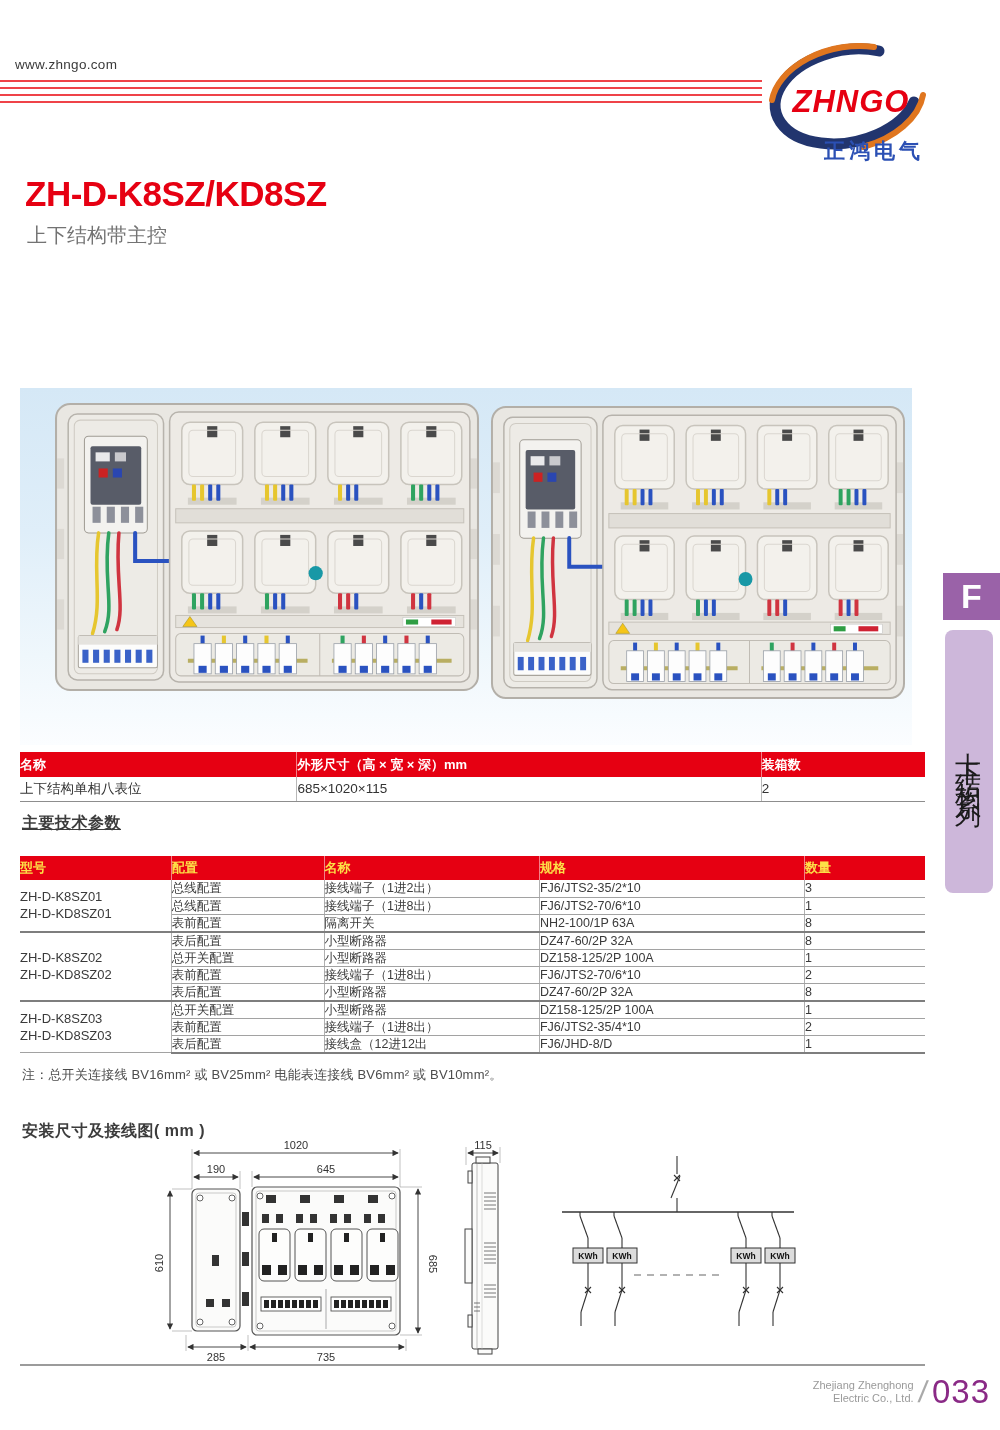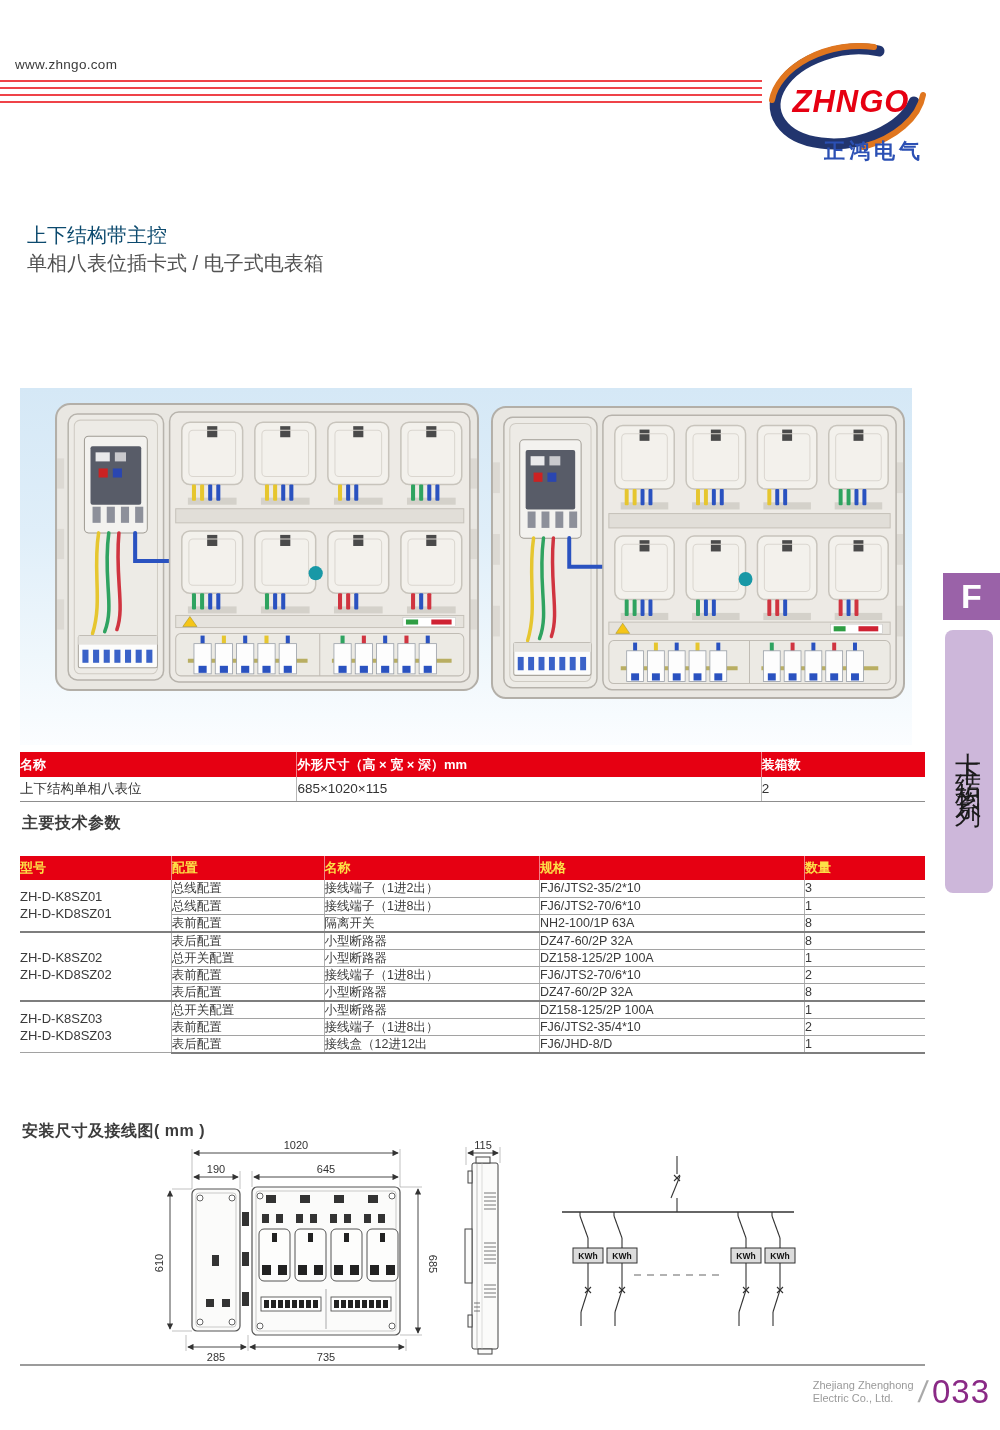--- a/index.html
+++ b/index.html
@@ -8,40 +8,40 @@
   .page { position:absolute; left:0; top:0; width:1000px; height:1042px; background:#fff; }
 
   
   .website { position:absolute; left:15px; top:57px; font-size:13.5px; color:#3a3a3a; letter-spacing:.3px; }
   .redline { position:absolute; left:0; width:762px; height:2px; background:#ef4348; }
   .rl1{top:80px}.rl2{top:87px}.rl3{top:94px}.rl4{top:101px}
   .logo { position:absolute; left:748px; top:36px; width:205px; height:132px; }
 
   
   .model-title { position:absolute; left:25px; top:174px; font-size:35px; font-weight:600; color:#e60012; letter-spacing:-.5px; }
-  .sub1 { position:absolute; left:27px; top:222px; font-size:20px; color:#0c4a6e; }
+  .sub1 { position:absolute; left:27px; top:222px; font-size:20px; color:#737373; }
   .sub2 { position:absolute; left:27px; top:250px; font-size:20px; color:#525252; }
 
   
   .photo { position:absolute; left:20px; top:388px; width:892px; height:357px;
            background:linear-gradient(180deg,#d5e8f6 0%,#dfeef9 40%,#eff7fc 75%,#fbfdff 100%); }
   .box1 { position:absolute; left:34px; top:14px; width:426px; height:292px; }
   .box2 { position:absolute; left:470px; top:17px; width:416px; height:297px; }
 
   
   table { border-collapse:collapse; table-layout:fixed; }
   th,td { text-align:left; vertical-align:middle; }
   .t1 { position:absolute; left:20px; top:752px; width:905px; }
   .t1 th { background:#e60012; color:#fff; font-size:13px; font-weight:bold; height:25px; border-right:1px solid rgba(255,255,255,.5); }
   .t1 th:last-child { border-right:none; }
   .t1 td { height:24px; font-size:13.5px; color:#333; border-bottom:1.5px solid #8d8d8d; border-right:1px solid #b8b8b8; }
   .t1 td:last-child { border-right:none; }
 
   .sec-title { position:absolute; left:22px; font-size:16px; font-weight:600; color:#3c3c3c; letter-spacing:.5px; }
-  .sec1 { top:813px; } .sec2 { top:1096px;margin-top:25px; }
+  .sec1 { top:813px;text-decoration:underline; } .sec2 { top:1096px;margin-top:25px; }
 
   .t2 { position:absolute; left:20px; top:856px; width:905px; }
   .t2 th { background:#e60012; color:#fde047; font-size:13px; font-weight:bold; height:24px; border-right:1px solid rgba(255,255,255,.5); }
   .t2 th:last-child { border-right:none; }
   .t2 td { height:17px; line-height:16px; font-size:12.5px; color:#3a3a3a; border-bottom:1px solid #a2a2a2; border-right:1px solid #b0b0b0; }
   .t2 td:last-child { border-right:none; }
   .t2 td.model { font-size:13px; line-height:17px; }
   .t2 tr.gs td { border-top:2px solid #7e7e7e; }
   .t2 tr:last-child td { border-bottom:2px solid #7e7e7e; }
 
@@ -51,21 +51,21 @@
   .draw1 { position:absolute; left:150px; top:1136px; width:290px; height:230px; }
   .draw2 { position:absolute; left:424px; top:1136px; width:150px; height:230px; }
   .wiring { position:absolute; left:552px; top:1150px; width:252px; height:182px; }
   svg text { font-family:"Liberation Sans",sans-serif; }
   .dimtx { font-size:11px; fill:#333; }
 
   .sep-line { position:absolute; left:20px; top:1364px; width:905px; height:2px; background:#9b9b9b; }
 
   
   .footer { position:absolute; left:640px; top:1370px; width:350px; height:44px; display:flex; align-items:center; justify-content:flex-end; gap:5px; }
-  .company { font-size:11px; color:#9a9a9a; line-height:13px; }
+  .company { font-size:11px; color:#9a9a9a; text-align:right; line-height:13px; }
   .fslash { font-size:30px; color:#a9a9a9; font-weight:300; transform:skewX(-8deg); }
   .pagenum { font-size:33px; color:#8a2a86; font-weight:500; letter-spacing:1px; }
 
   
   .fbox { position:absolute; left:943px; top:573px; width:57px; height:47px; background:#9a62a8;
           color:#fff; font-size:34px; font-weight:bold; display:flex; align-items:center; justify-content:center; }
   .series { position:absolute; left:945px; top:630px; width:48px; height:263px; background:#cdb7da; border-radius:8px;
             display:flex; align-items:center; justify-content:center; }
   .series-text { writing-mode:vertical-rl; text-orientation:upright; font-size:26px; color:#1b1b1b; letter-spacing:10px; font-weight:500; }
 </style>
@@ -81,22 +81,22 @@
   <div class="redline rl4"></div>
 
   <svg class="logo" viewBox="0 0 205 132">
     <path d="M131,15 A72,46 -12 1 0 166,66" fill="none" stroke="#22356e" stroke-width="11" stroke-linecap="round"></path>
     <path d="M24,64 A76,50 -12 0 1 126,11" fill="none" stroke="#e0761f" stroke-width="6" stroke-linecap="round"></path>
     <path d="M175,59 A78,52 -12 0 1 115,111" fill="none" stroke="#e0761f" stroke-width="6" stroke-linecap="round"></path>
     <text x="103" y="76" text-anchor="middle" font-size="31" font-weight="bold" font-style="italic" fill="#e60012" letter-spacing="1">ZHNGO</text>
     <text x="126" y="122" text-anchor="middle" font-size="21" font-weight="bold" fill="#2b50b4" letter-spacing="4">正鸿电气</text>
   </svg>
 
+  <div class="model-title">ZH-D-K8SZ/KD8SZ</div>
   <div class="sub1">上下结构带主控</div>
-  <div class="sub2">单相八表位插卡式 / 电子式电表箱</div>
 
   <div class="photo">
     <svg width="0" height="0" style="position:absolute">
       <symbol id="meterbox" viewBox="0 0 420 290">
         <rect x="2" y="2" width="416" height="284" rx="14" fill="#e9e7e2" stroke="#b3afa8" stroke-width="2"></rect>
         <rect x="3" y="56" width="7" height="30" fill="#dcd9d3"></rect>
           <rect x="3" y="126" width="7" height="30" fill="#dcd9d3"></rect>
           <rect x="3" y="196" width="7" height="30" fill="#dcd9d3"></rect>
         <rect x="410" y="56" width="7" height="30" fill="#dcd9d3"></rect>
           <rect x="410" y="126" width="7" height="30" fill="#dcd9d3"></rect>
@@ -379,20 +379,21 @@
       </tr>
       <tr>
         <td>表后配置</td>
         <td>接线盒（12进12出</td>
         <td>FJ6/JHD-8/D</td>
         <td>1</td>
       </tr>
     </tbody>
   </table>
 
+  <div class="note">注：总开关连接线 BV16mm² 或 BV25mm² 电能表连接线 BV6mm² 或 BV10mm²。</div>
 
   <div class="sec-title sec2">安装尺寸及接线图( mm )</div>
 
   <svg class="draw1" viewBox="0 0 290 228">
     <defs>
       <marker id="arrF" viewBox="0 0 8 8" refX="7" refY="4" markerWidth="7" markerHeight="7" orient="auto-start-reverse">
         <path d="M0,0 L8,4 L0,8 z" fill="#333"></path>
       </marker>
     </defs>
     <g stroke="#999" stroke-width=".6">

